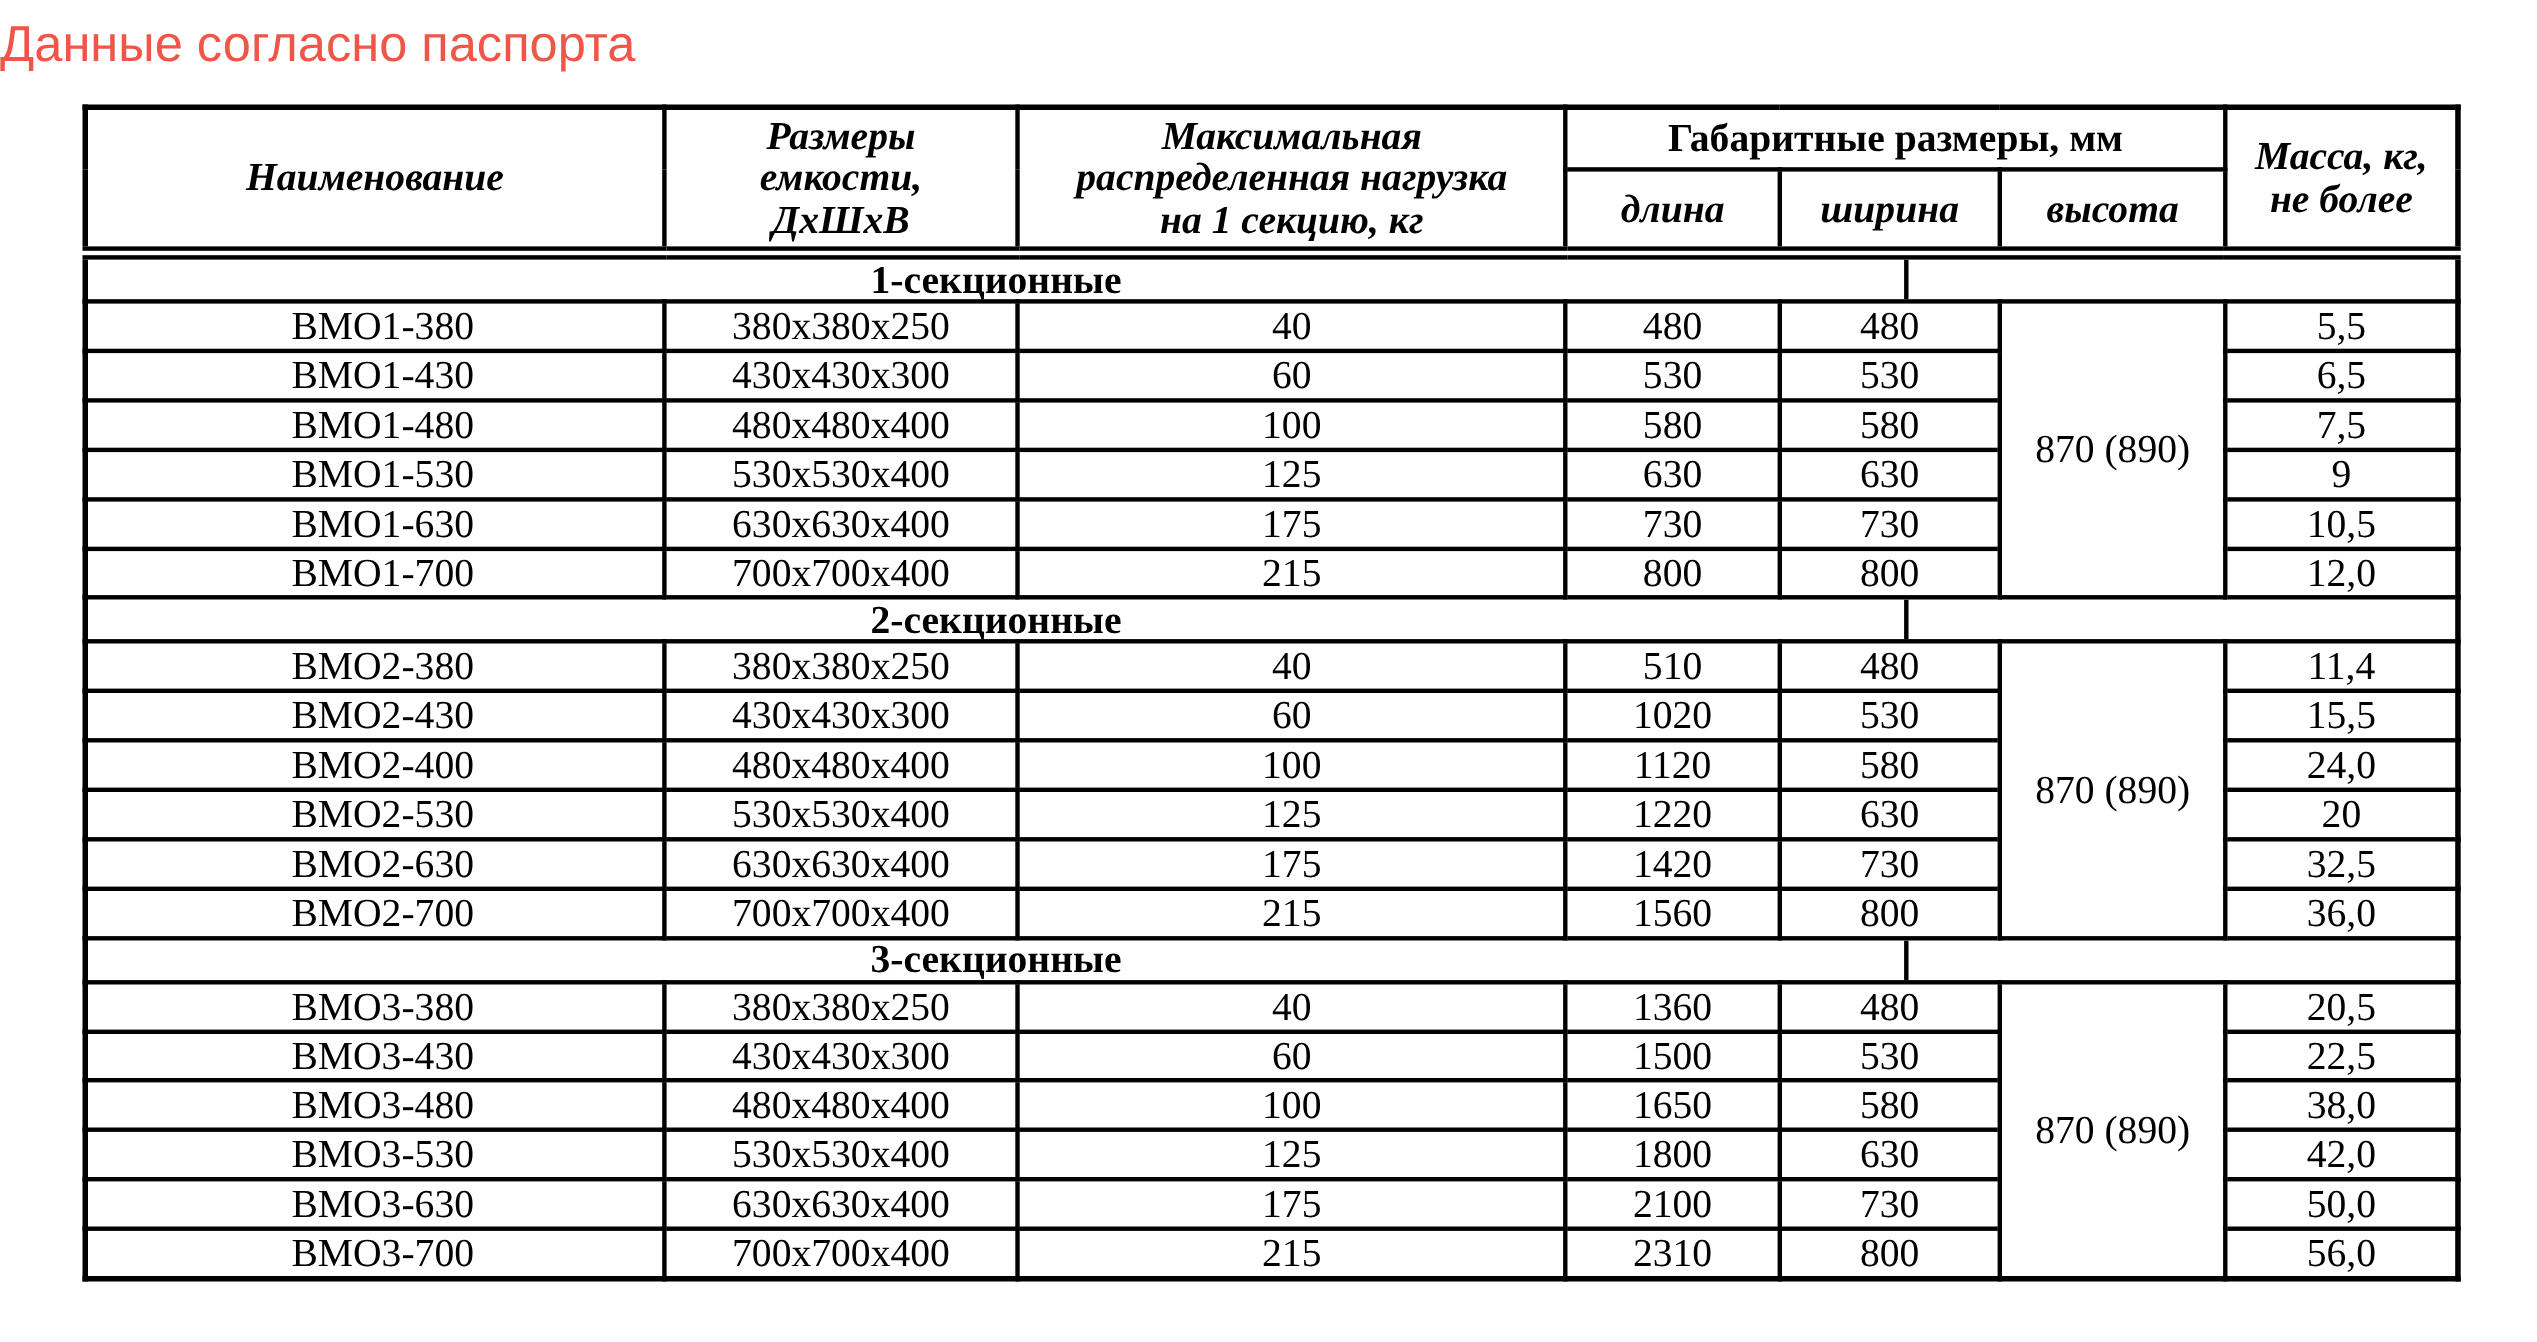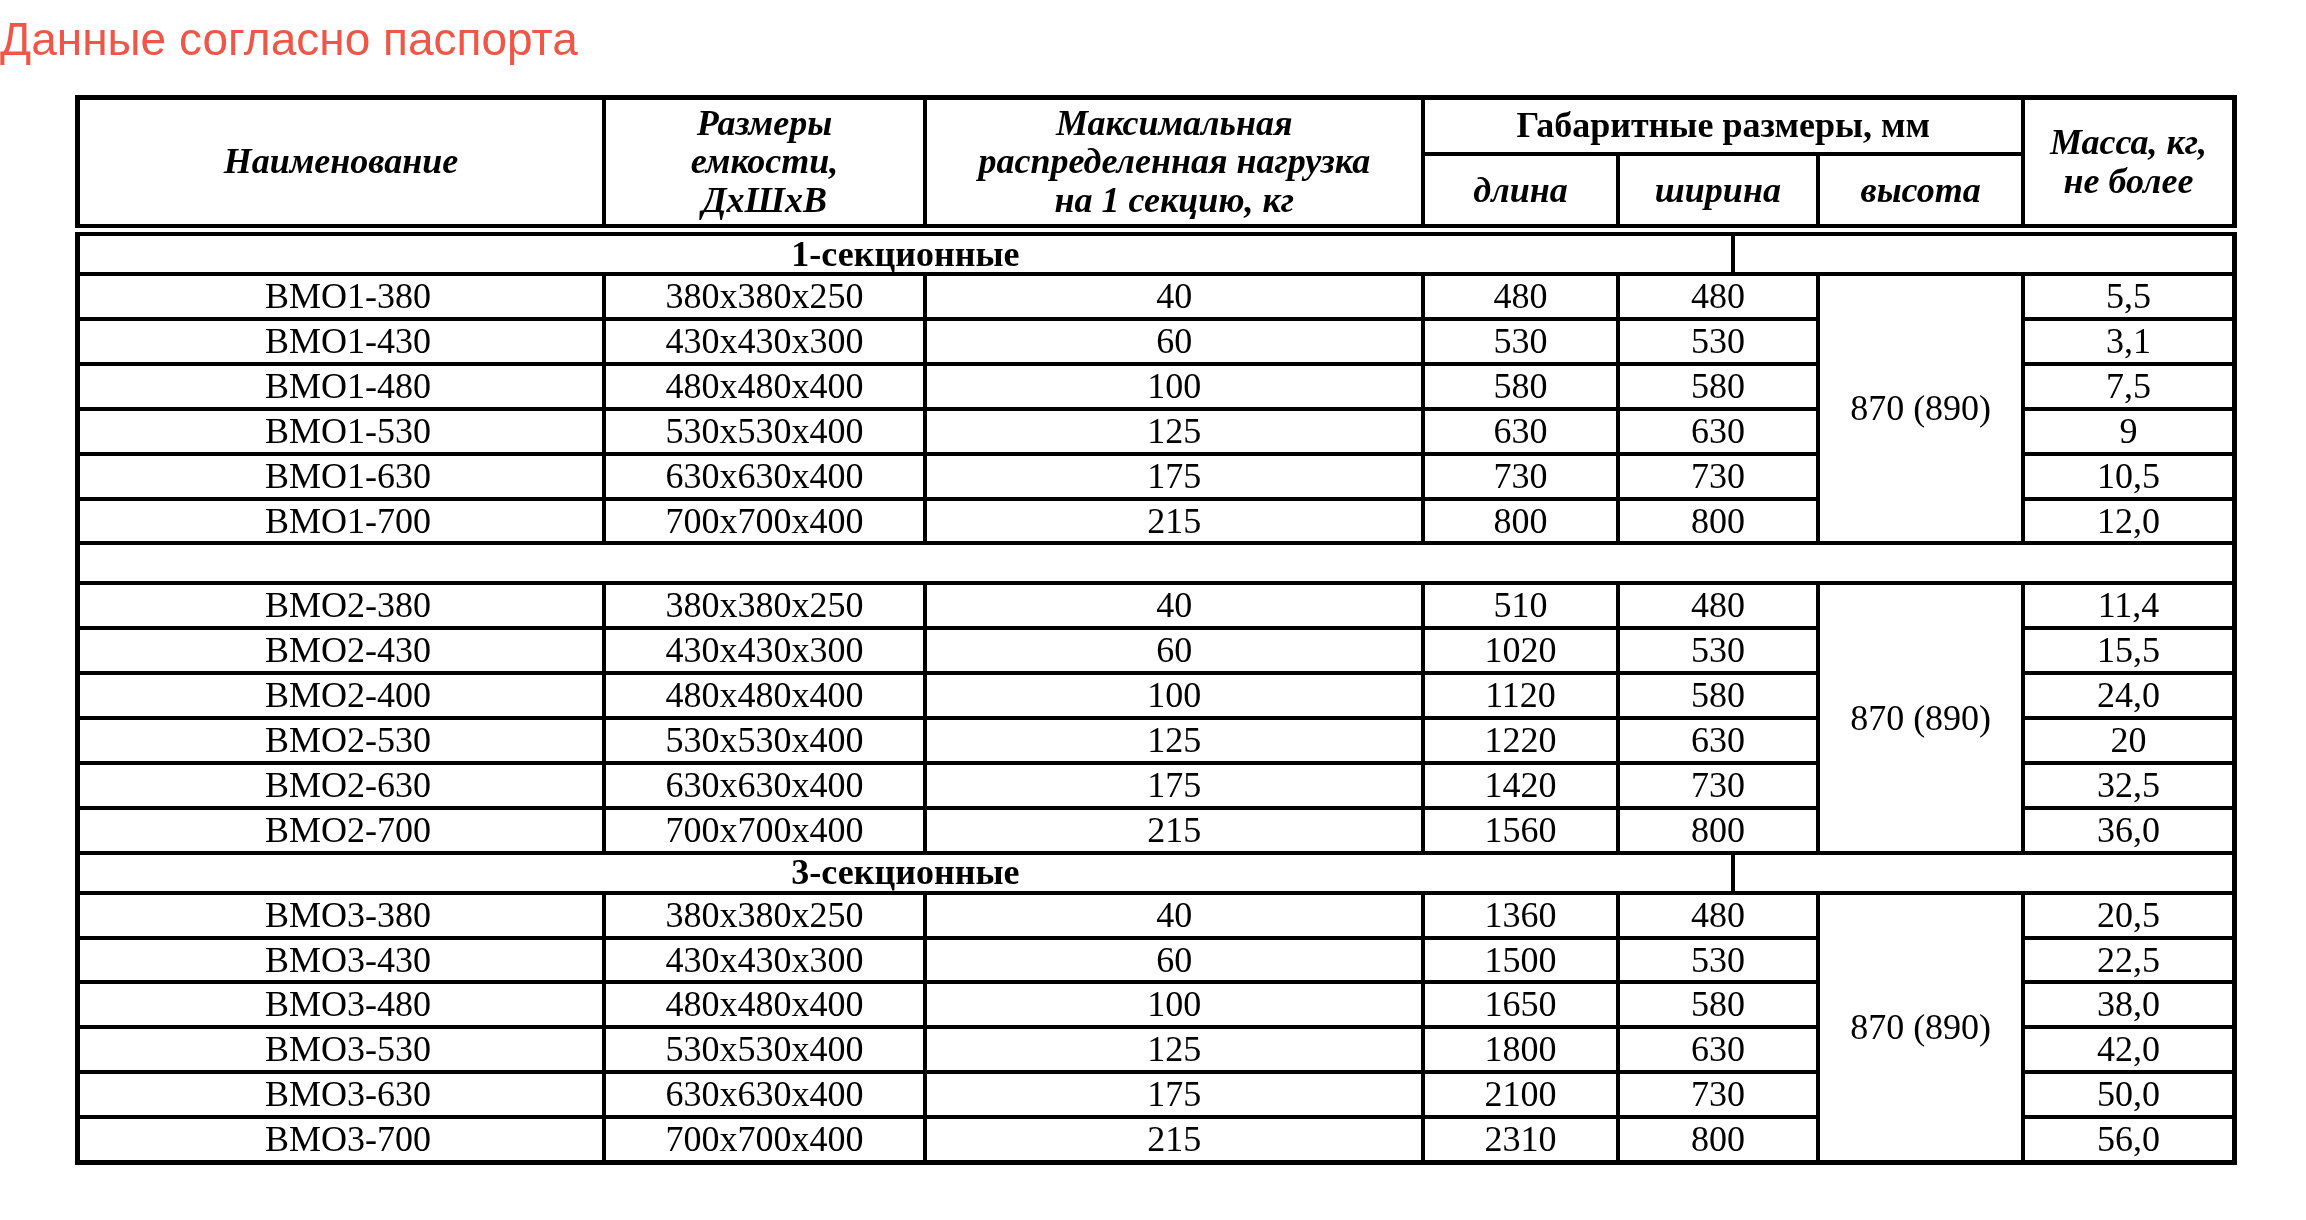--- a/index.html
+++ b/index.html
@@ -118,21 +118,21 @@
           <td class="cell-width">480</td>
           <td class="cell-height" rowspan="6">870 (890)</td>
           <td class="cell-mass">5,5</td>
         </tr>
         <tr>
           <td class="cell-name">ВМО1-430</td>
           <td class="cell-size">430x430x300</td>
           <td class="cell-load">60</td>
           <td class="cell-length">530</td>
           <td class="cell-width">530</td>
-          <td class="cell-mass">3,1</td>
+          <td class="cell-mass">6,5</td>
         </tr>
         <tr>
           <td class="cell-name">ВМО1-480</td>
           <td class="cell-size">480x480x400</td>
           <td class="cell-load">100</td>
           <td class="cell-length">580</td>
           <td class="cell-width">580</td>
           <td class="cell-mass">7,5</td>
         </tr>
         <tr>
@@ -155,20 +155,21 @@
           <td class="cell-name">ВМО1-700</td>
           <td class="cell-size">700x700x400</td>
           <td class="cell-load">215</td>
           <td class="cell-length">800</td>
           <td class="cell-width">800</td>
           <td class="cell-mass">12,0</td>
         </tr>
         <tr class="section-row">
           <td colspan="7">
             <div class="section-inner">
+              <div class="section-left">2-секционные</div>
               <div class="section-right"></div>
             </div>
           </td>
         </tr>
         <tr>
           <td class="cell-name">ВМО2-380</td>
           <td class="cell-size">380x380x250</td>
           <td class="cell-load">40</td>
           <td class="cell-length">510</td>
           <td class="cell-width">480</td>

